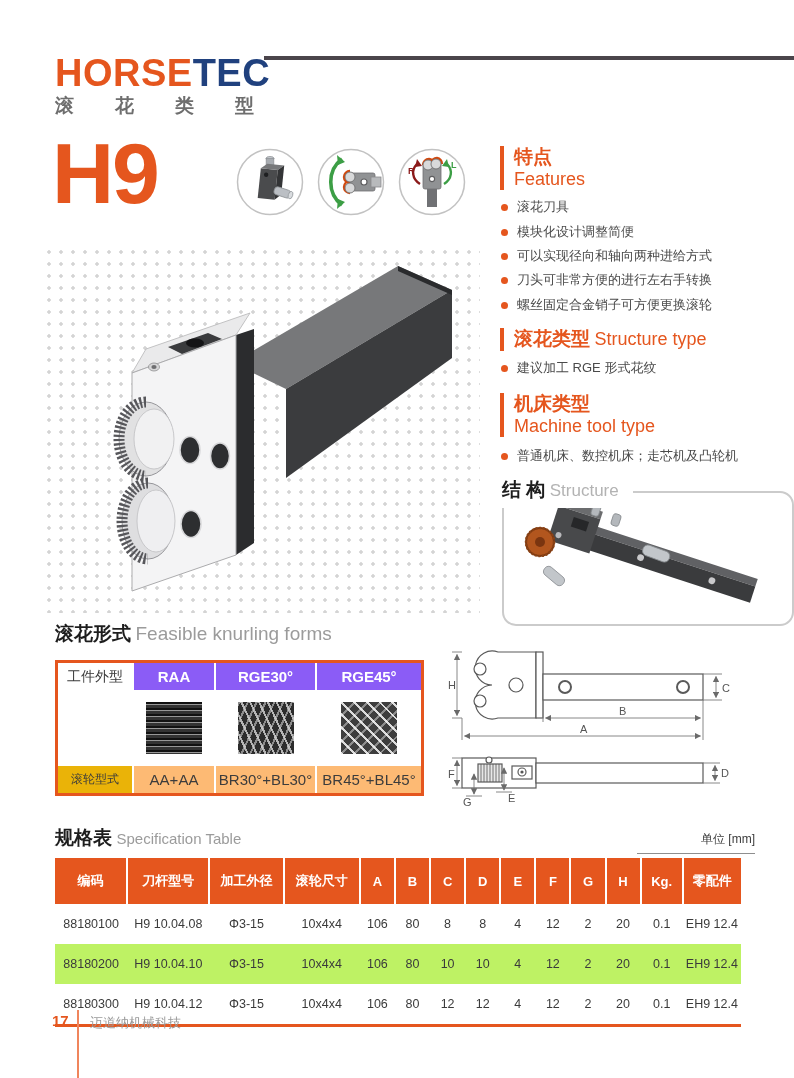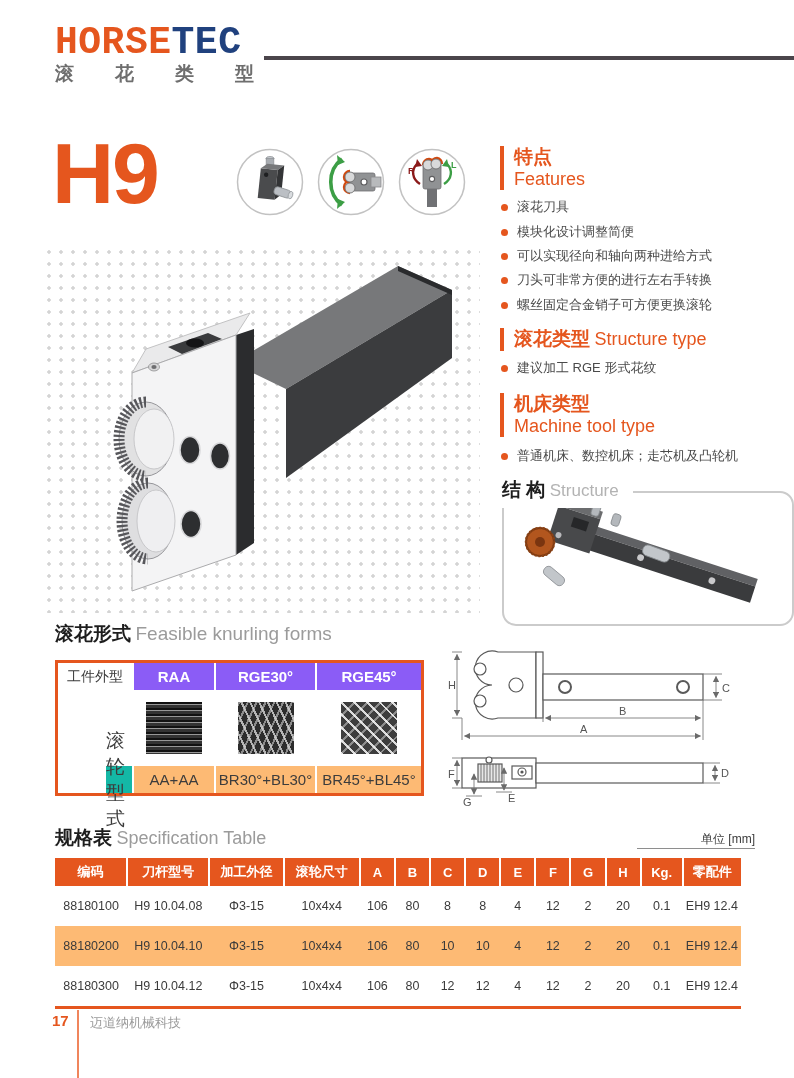--- a/index.html
+++ b/index.html
@@ -1,20 +1,20 @@
 <!DOCTYPE html>
 <html><head>
 <meta charset="utf-8">
 <style>
   html,body{margin:0;padding:0;background:#fff;}
   .page{position:relative;width:794px;height:1078px;background:#fff;overflow:hidden;
         font-family:"Liberation Sans","DejaVu Sans",sans-serif;color:#3b3b3b;}
 
   
-  .brand{position:absolute;left:55px;top:24px;line-height:1;font-family:Liberation Mono, monospace;}
+  .brand{position:absolute;left:55px;top:54px;line-height:1;}
   .brand-line{font-size:38px;font-weight:800;letter-spacing:0.5px;white-space:nowrap;}
   .brand-horse{color:#E5561E;}
   .brand-tec{color:#20417E;}
   .brand-cn{margin-top:4px;font-size:19px;font-weight:700;color:#6E6E6E;
             letter-spacing:41px;white-space:nowrap;}
   .header-rule{position:absolute;left:264px;top:56px;width:530px;height:4px;background:#4B454B;}
 
   
   .model{position:absolute;left:52px;top:130px;font-size:86px;font-weight:800;
          color:#E5561E;letter-spacing:-2px;line-height:1;}
@@ -52,45 +52,45 @@
   .kf-title .zh{font-size:19px;font-weight:700;color:#1D1D1D;}
   .kf-title .en{font-size:19px;color:#9B9B9B;}
   .kf-table{position:absolute;left:55px;top:660px;display:grid;
             grid-template-columns:74px 80px 99px 104px;gap:2px;
             border:3px solid #E5561E;background:#fff;}
   .kf-cell{display:flex;align-items:center;justify-content:center;}
   .kf-hcell{height:27px;background:#8b5cf6;color:#fff;font-size:15px;font-weight:600;}
   .kf-hcell.first{background:#fff;color:#3A3A3A;font-weight:400;font-size:14px;}
   .kf-pcell{height:72px;background:#fff;}
   .kf-bcell{height:27px;background:#fdba74;color:#3C3C3C;font-size:15px;}
-  .kf-bcell.first{background:#14b8a6;font-size:19px;margin-left:48px;}
+  .kf-bcell.first{background:#eab308;font-size:12px;}
   .pattern{width:56px;height:52px;}
   .p-raa{background:repeating-linear-gradient(180deg,#111 0px,#111 2px,#979797 2px,#979797 3px,#333 3px,#333 6px);}
   .p-rge30{background-color:#2E2E2E;
     background-image:repeating-linear-gradient(65deg,rgba(205,205,205,.85) 0px,rgba(205,205,205,.85) 2px,rgba(0,0,0,0) 2px,rgba(0,0,0,0) 8px),
                      repeating-linear-gradient(115deg,rgba(180,180,180,.7) 0px,rgba(180,180,180,.7) 2px,rgba(40,40,40,.3) 2px,rgba(40,40,40,.3) 8px);}
   .p-rge45{background-color:#6B6B6B;
     background-image:repeating-linear-gradient(45deg,rgba(235,235,235,.9) 0px,rgba(235,235,235,.9) 2px,rgba(20,20,20,.35) 2px,rgba(20,20,20,.35) 9px),
                      repeating-linear-gradient(135deg,rgba(230,230,230,.8) 0px,rgba(230,230,230,.8) 2px,rgba(30,30,30,.3) 2px,rgba(30,30,30,.3) 9px);}
 
   .tech{position:absolute;left:448px;top:640px;}
 
   
   .spec-title{position:absolute;left:55px;top:825px;white-space:nowrap;}
   .spec-title .zh{font-size:19px;font-weight:700;color:#1D1D1D;}
-  .spec-title .en{font-size:18px;color:#9B9B9B;}
+  .spec-title .en{font-size:15px;color:#9B9B9B;}
   .spec-unit{position:absolute;right:39px;top:831px;width:118px;text-align:right;
-             font-size:12px;color:#3C3C3C;border-bottom:1px solid #8E8E8E;}
+             font-size:12px;color:#3C3C3C;border-bottom:1px solid #8E8E8E;padding-bottom:5px;}
   .spec-table{position:absolute;left:55px;top:858px;width:686px;border-collapse:collapse;
               table-layout:fixed;border-bottom:3px solid #E5561E;}
-  .spec-table th{background:#E5561E;color:#fff;font-size:13px;font-weight:700;height:28px;
+  .spec-table th{background:#E5561E;color:#fff;font-size:13px;font-weight:700;height:46px;
                  border-right:2px solid #fff;padding:0;text-align:center;}
   .spec-table th:last-child{border-right:none;}
   .spec-table td{font-size:12.5px;color:#3B3B3B;text-align:center;height:40px;padding:0;}
-  .spec-table tr.alt td{background:#fdba74;}
+  .spec-table tr.alt td{background:#bef264;}
 
   
   .pg-num{position:absolute;left:52px;top:1012px;font-size:15px;font-weight:700;color:#E5561E;}
   .pg-line{position:absolute;left:77px;top:1010px;width:2px;height:68px;background:#F0855C;}
   .pg-company{position:absolute;left:90px;top:1014px;font-size:13px;color:#9A9A9A;}
 </style>
 </head>
 <body>
 
 <div class="page">

